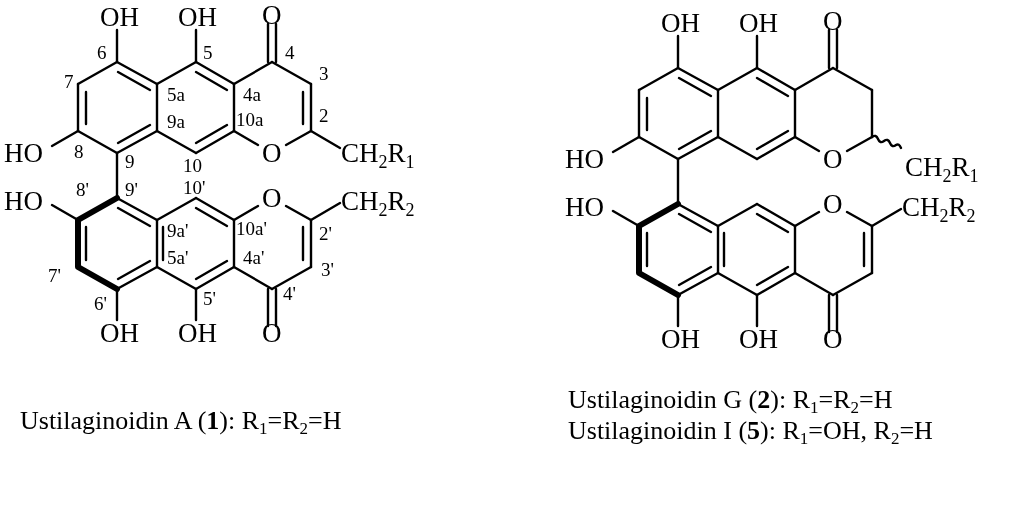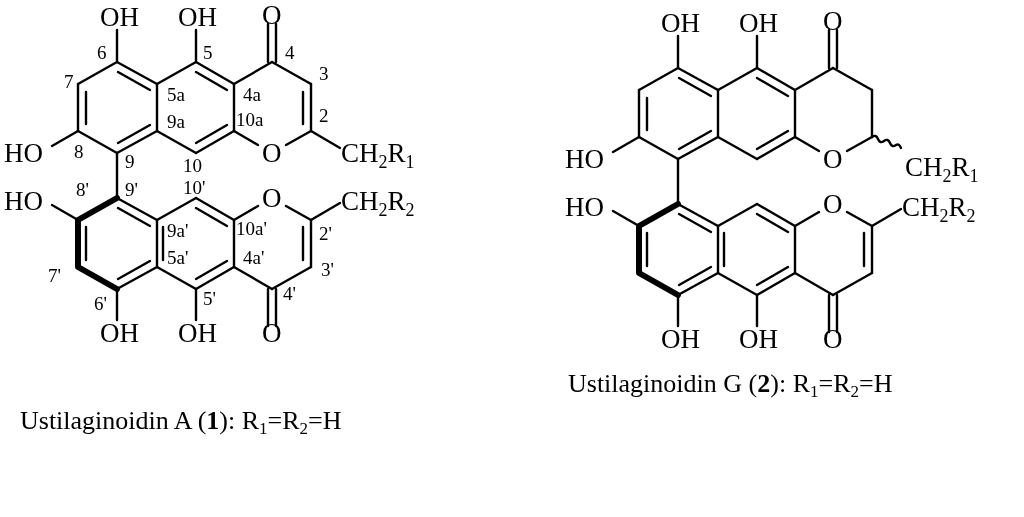--- a/index.html
+++ b/index.html
@@ -225,15 +225,16 @@
       <text class="atom" x="178" y="342">OH</text>
       <text class="atom" x="262" y="342">O</text>
     </g>
   </g>
 </svg>
 
 <div class="legend" style="left:20px; top:405px;">
   <span class="row"><span>Ustilaginoidin A</span> (<b>1</b>): <span>R</span><sub>1</sub><span>=</span><span>R</span><sub>2</sub><span>=H</span></span>
 </div>
 
-<div class="legend" style="left:568px; top:368px;">
+<div class="legend" style="left:568px; top:384px;">
   <span class="row"><span>Ustilaginoidin G</span> (<b>2</b>): <span>R</span><sub>1</sub><span>=</span><span>R</span><sub>2</sub><span>=H</span></span>
+  <span class="row"><span>Ustilaginoidin I</span> (<b>5</b>): <span>R</span><sub>1</sub><span>=OH, </span><span>R</span><sub>2</sub><span>=H</span></span>
 </div>
 
 </body></html>

